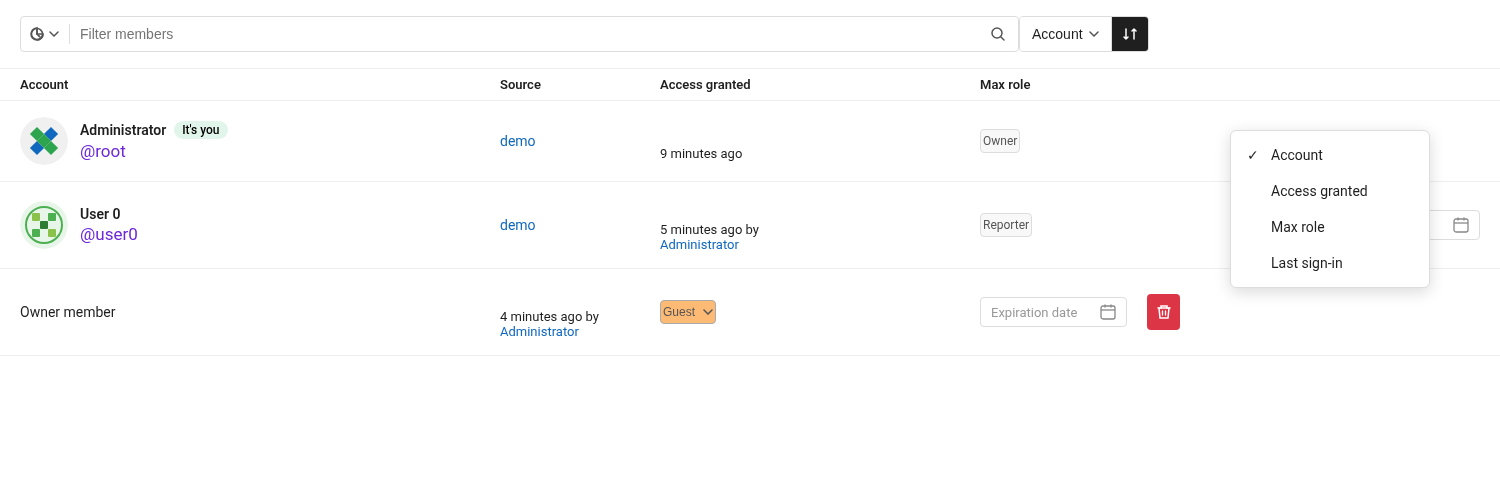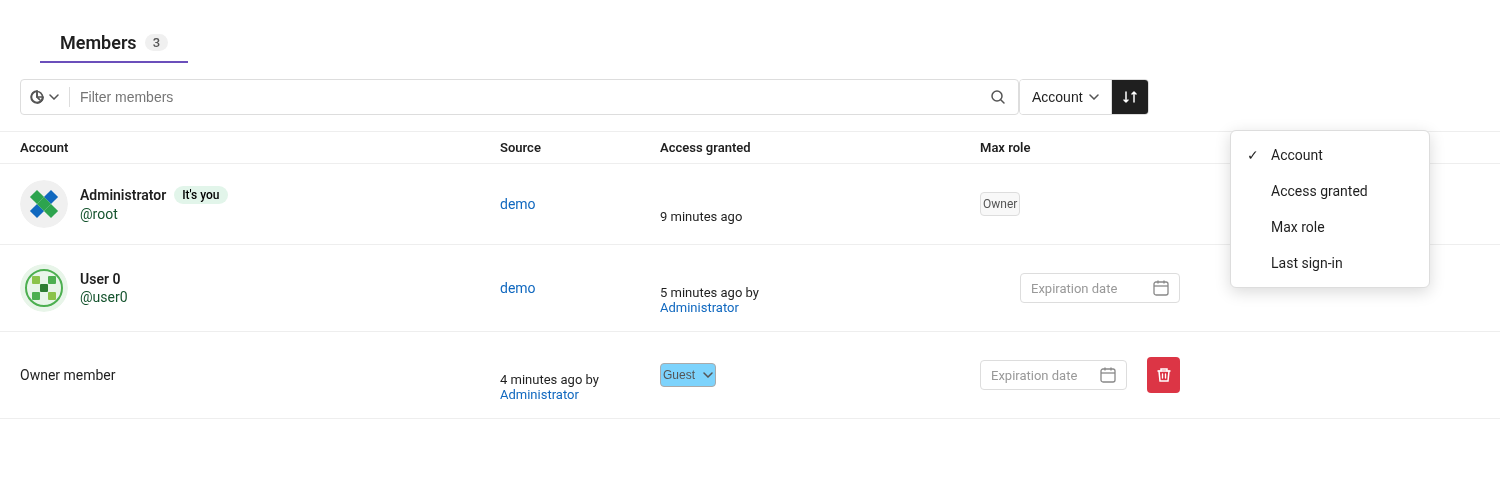--- a/index.html
+++ b/index.html
@@ -200,22 +200,22 @@
     .its-you-badge {
       background: #e2f5ea;
       color: #000000;
       border-radius: 10px;
       padding: 2px 8px;
       font-size: 12px;
       font-weight: 500;
     }
 
     .member-username {
-      color: #14532d;
-      font-size: 14px;
+      color: #6d28d9;
+      font-size: 17px;
     }
 
     .source-link {
       color: #1068bf;
       text-decoration: none;
       text-align: center;
     }
 
     .access-granted {
       color: #1f1f1f;
@@ -306,26 +306,20 @@
 
     .dropdown-item .no-check {
       width: 16px;
     }
   </style>
 </head>
 <body>
 
 <div class="page-container">
 
-  <div style="padding: 16px 20px 0 20px;">
-    <div class="header">
-      <span class="header-title">Members</span>
-      <span class="member-count-badge">3</span>
-    </div>
-  </div>
 
   <div class="toolbar">
 
     <div class="filter-left">
       <button class="history-btn">
         <svg width="16" height="16" viewBox="0 0 16 16" fill="none">
           <path d="M8 2a6 6 0 1 0 6 6H8V2z" stroke="#555" stroke-width="1.5" fill="none"></path>
           <path d="M8 2v6l3 3" stroke="#555" stroke-width="1.5" stroke-linecap="round"></path>
           <path d="M14 8a6 6 0 0 1-6 6" stroke="#555" stroke-width="1.5" fill="none"></path>
           <circle cx="8" cy="8" r="5.5" stroke="#555" stroke-width="1.5" fill="none"></circle>
@@ -424,20 +418,23 @@
         <span class="member-username">@user0</span>
       </div>
     </div>
     <div>
       <a class="source-link" href="#">demo</a>
     </div>
     <div class="access-granted">
       5 minutes ago by<br>
       <a class="access-granted-by source-link" href="#">Administrator</a>
     </div>
+    <div>
+      <span class="role-badge">Reporter</span>
+    </div>
     <div class="row-actions">
       <div class="expiration-input">
         <span>Expiration date</span>
         <svg width="16" height="16" viewBox="0 0 16 16" fill="none" style="margin-left:auto">
           <rect x="1" y="2" width="14" height="13" rx="2" stroke="#888" stroke-width="1.3"></rect>
           <path d="M1 6h14" stroke="#888" stroke-width="1.3"></path>
           <path d="M5 1v2M11 1v2" stroke="#888" stroke-width="1.3" stroke-linecap="round"></path>
         </svg>
       </div>
     </div>
@@ -445,21 +442,21 @@
 
   <div class="table-row">
     <div>
       <span>Owner member</span>
     </div>
     <div class="access-granted">
       4 minutes ago by<br>
       <a class="access-granted-by source-link" href="#">Administrator</a>
     </div>
     <div>
-      <button class="role-badge" style="cursor:pointer; background:#7dd3fc; border: 1px solid #aaa;">
+      <button class="role-badge" style="cursor:pointer; background:#fdba74; border: 1px solid #aaa;">
         Guest
         <svg width="10" height="6" viewBox="0 0 10 6" fill="none" style="margin-left:4px">
           <path d="M1 1l4 4 4-4" stroke="#555" stroke-width="1.5" stroke-linecap="round"></path>
         </svg>
       </button>
     </div>
     <div class="row-actions">
       <div class="expiration-input">
         <span>Expiration date</span>
         <svg width="16" height="16" viewBox="0 0 16 16" fill="none" style="margin-left:auto">

